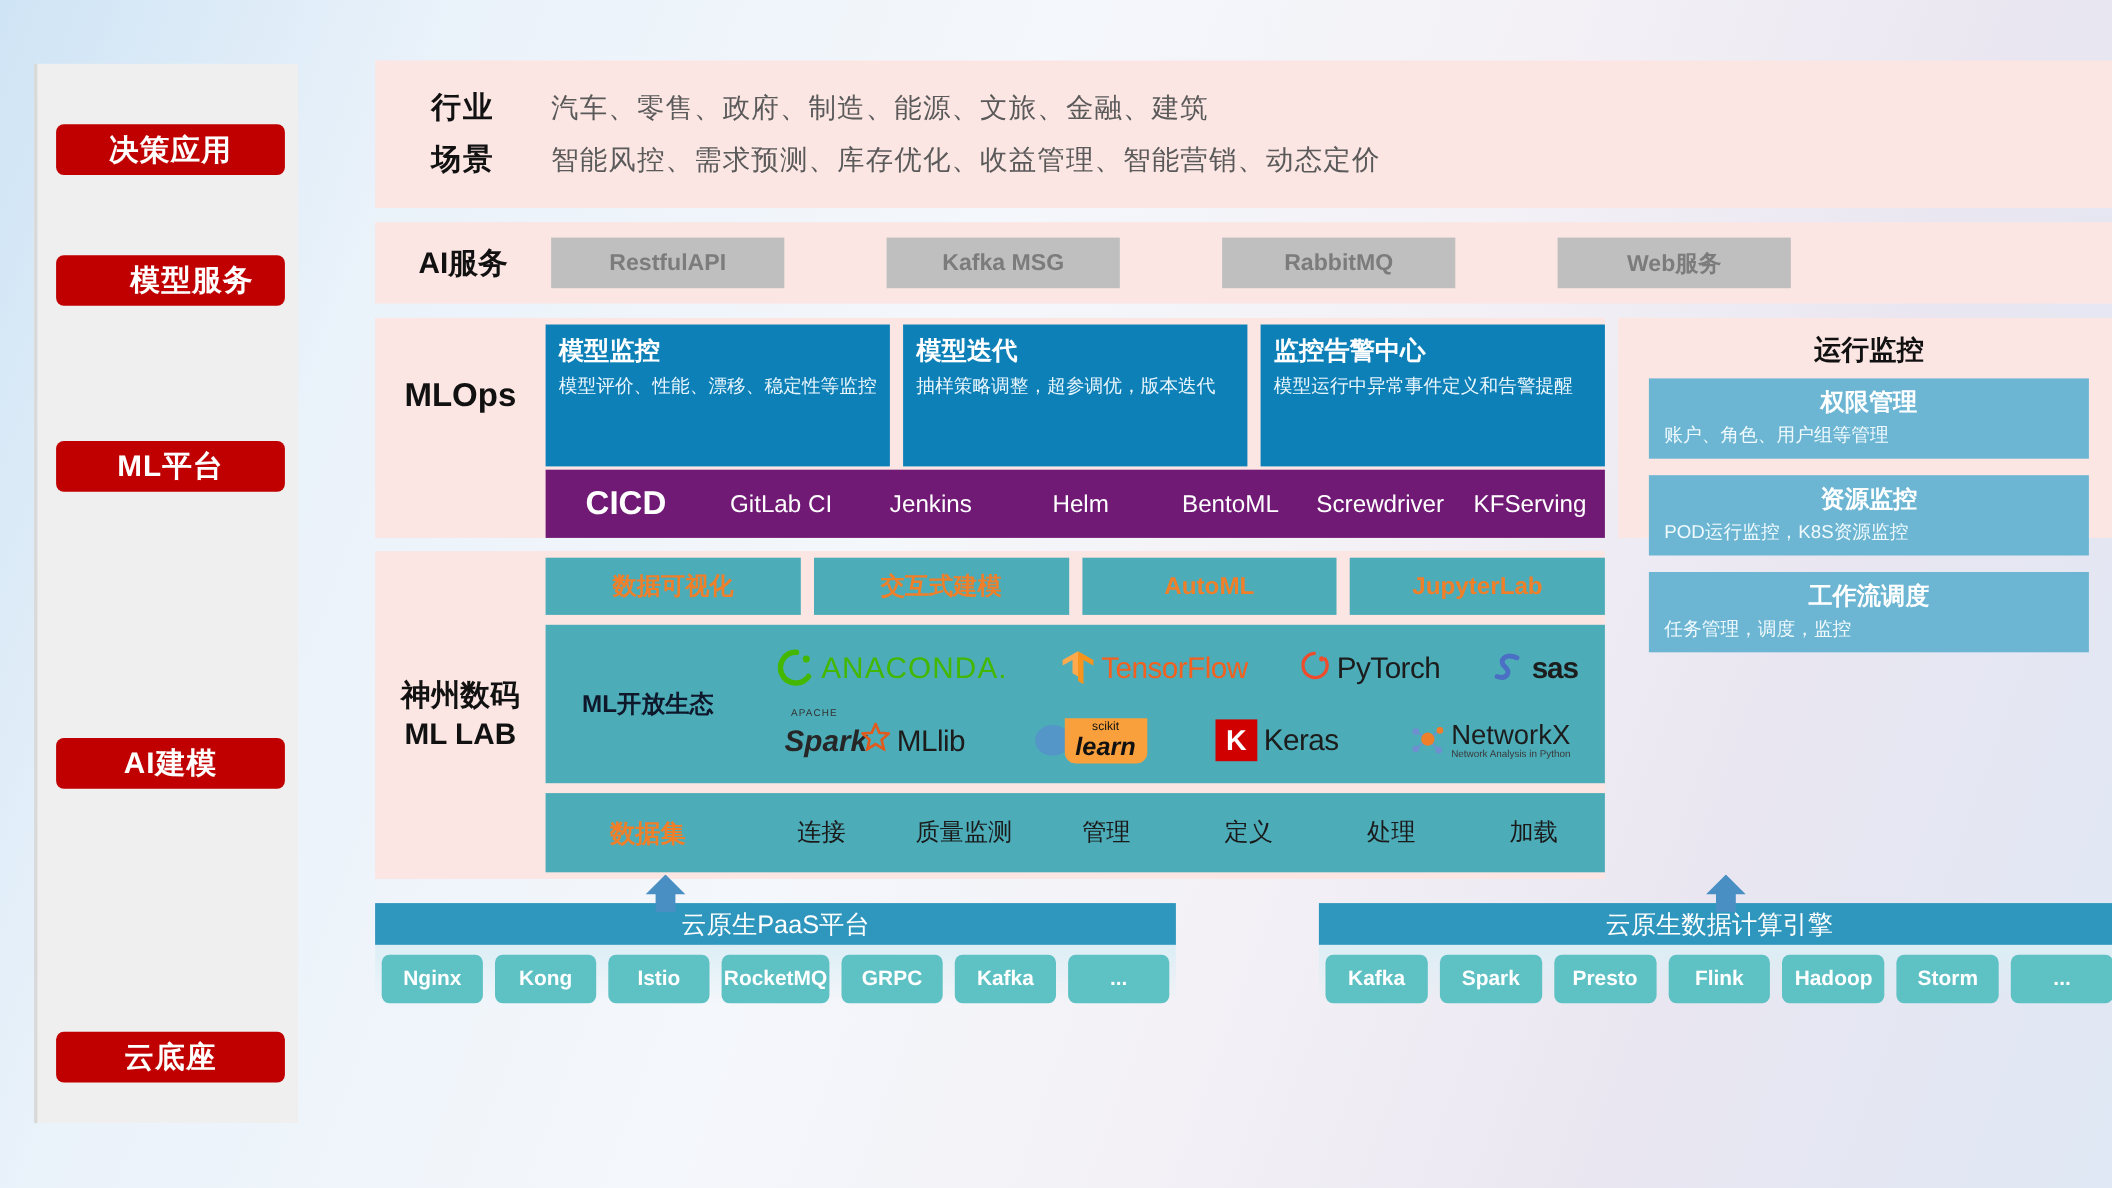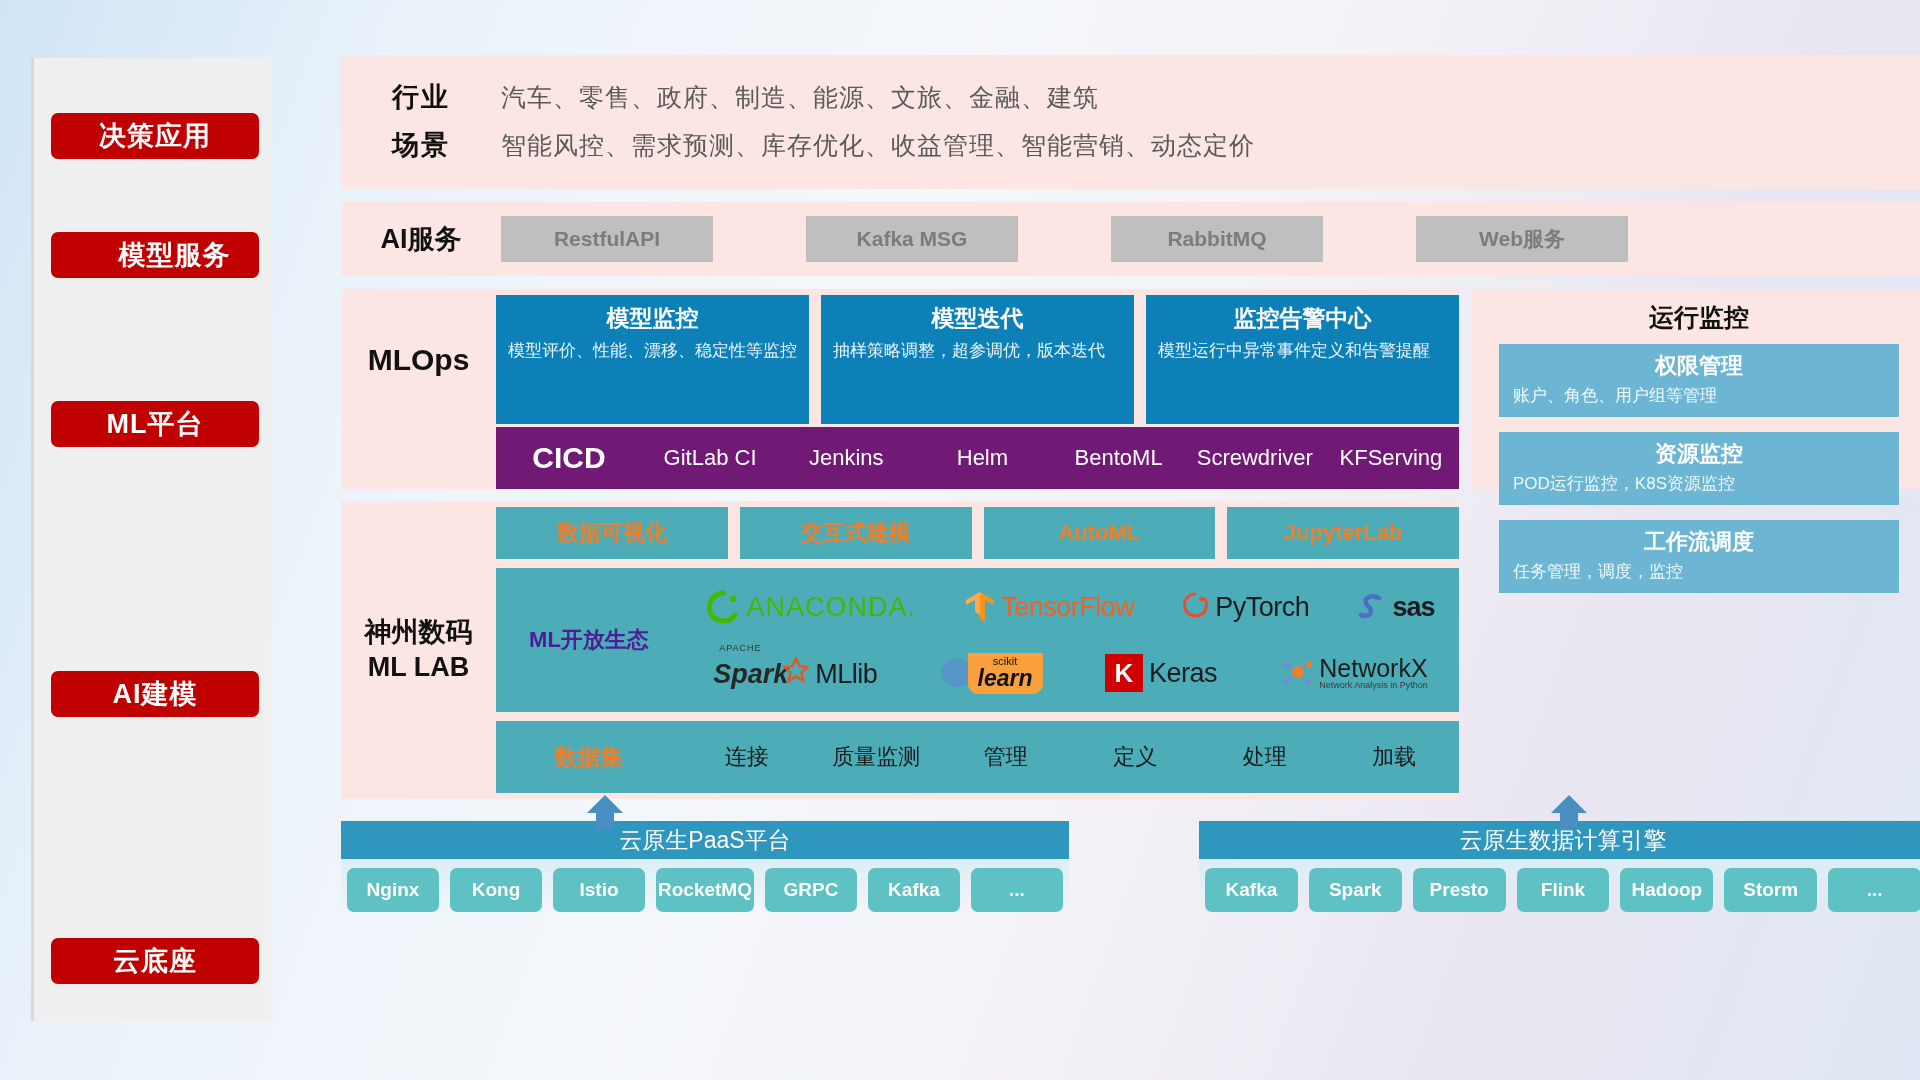--- a/index.html
+++ b/index.html
@@ -74,21 +74,21 @@
   #mlops-top { display: flex; flex: 1; padding: 6px 0 3px 0; }
   #mlops-label {
     width: 155px; flex: none; font-size: 30px; font-weight: bold;
     color: #111; display: flex; align-items: center; justify-content: center;
   }
   .mlops-card {
     background: #0d80b8; color: #fff; flex: 1; margin-right: 12px;
     padding: 8px 12px 6px 12px; display: flex; flex-direction: column;
   }
   .mlops-card:last-child { margin-right: 0; }
-  .mlops-title { text-align: center; font-size: 23px; font-weight: bold; margin-bottom: 6px; }
+  .mlops-title { text-align: left; font-size: 23px; font-weight: bold; margin-bottom: 6px; }
   .mlops-desc { font-size: 17px; line-height: 1.35; color: #eaf6fd; }
 
   #cicd-row {
     background: #701a75; height: 62px; display: flex;
     align-items: center; margin-left: 155px; overflow: hidden;
   }
   #cicd-title { color: #fff; font-size: 30px; font-weight: bold; width: 146px; text-align: center; flex: none; }
   .cicd-item {
     color: #fff; font-size: 22px; flex: 1; text-align: center;
     line-height: 1.05; padding: 0 4px;
@@ -120,21 +120,21 @@
   #lab-body { flex: 1; display: flex; flex-direction: column; padding: 6px 0; }
   #lab-tools { display: flex; gap: 12px; margin-bottom: 9px; }
   .lab-tool {
     flex: 1; background: #4cacb8; color: #f07f2a;
     font-size: 22px; font-weight: bold; height: 52px;
     display: flex; align-items: center; justify-content: center;
   }
   #lab-eco { background: #4cacb8; display: flex; flex: 1; align-items: center; padding: 4px 0; }
   #eco-label {
     width: 186px; flex: none; text-align: center;
-    color: #4c1d95; font-size: 22px; font-weight: bold;
+    color: #0f172a; font-size: 22px; font-weight: bold;
   }
   #eco-logos { flex: 1; display: flex; flex-direction: column; justify-content: space-between; gap: 14px; }
   .eco-line { display: flex; align-items: center; justify-content: space-around; height: 52px; }
   .logo { display: flex; align-items: center; gap: 6px; }
 
   #ds-row {
     background: #4cacb8; display: flex; align-items: center;
     height: 72px; margin-top: 9px;
   }
   #ds-title { color: #f07f2a; font-size: 23px; font-weight: bold; width: 186px; text-align: center; flex: none; }

